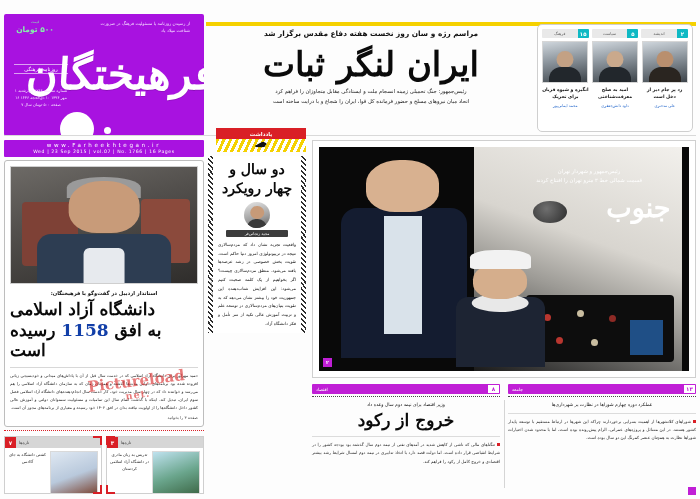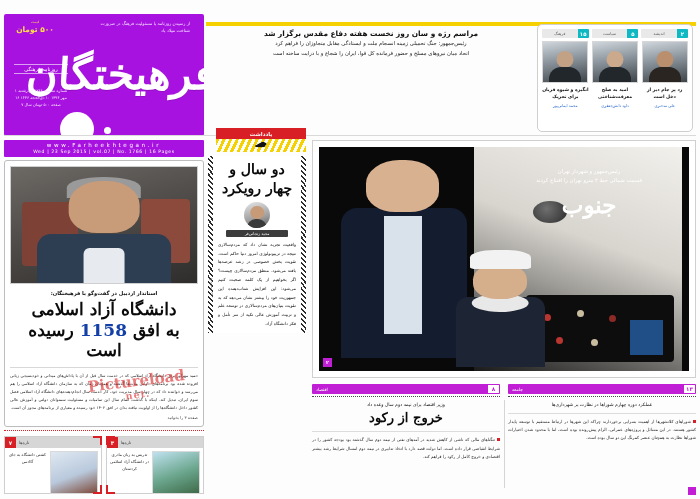--- a/index.html
+++ b/index.html
@@ -24,21 +24,21 @@
     text-align:center;letter-spacing:-2px;
     display:flex;align-items:center;justify-content:center;
     text-shadow:0 1px 0 rgba(0,0,0,.12);
     transform:skewX(-4deg);
   }
   .mast-slogan{
     position:absolute;right:14px;top:6px;width:92px;
     color:#f3d9ff;font-size:4.4px;line-height:1.7;text-align:right;
   }
   .mast-price{
-    position:absolute;left:8px;top:6px;width:46px;text-align:center;color:#fde047;
+    position:absolute;left:8px;top:6px;width:46px;text-align:center;color:#86efac;
   }
   .mast-price .lbl{font-size:3.6px;opacity:.85;display:block;}
   .mast-price .val{font-size:7.5px;font-weight:700;display:block;margin-top:1px;}
   .mast-daily{
     position:absolute;left:10px;top:50px;width:54px;text-align:center;
     color:#fff;font-size:5px;border-top:.6px solid rgba(255,255,255,.6);
     border-bottom:.6px solid rgba(255,255,255,.6);padding:1px 0;
   }
   .mast-dateblock{
     position:absolute;left:8px;top:74px;width:58px;text-align:center;
@@ -127,21 +127,21 @@
   .lc-photo .head{position:absolute;left:50%;top:12%;width:38%;height:45%;transform:translateX(-50%);
     background:#c89b79;border-radius:46% 46% 40% 40%;}
   .lc-photo .hair{position:absolute;left:50%;top:9%;width:40%;height:18%;transform:translateX(-50%);
     background:#9a9a9a;border-radius:50% 50% 0 0;}
   .lc-photo .body{position:absolute;left:50%;bottom:0;width:72%;height:42%;transform:translateX(-50%);
     background:#2d3d52;border-radius:14px 14px 0 0;}
   .lc-photo .shirt{position:absolute;left:50%;bottom:0;width:22%;height:30%;transform:translateX(-50%);
     background:#e7eaee;border-radius:6px 6px 0 0;}
   .lc-kicker{margin-top:6px;font-size:5.2px;text-align:center;color:#111;font-weight:600;}
   .lc-h2{
-    margin:3px 0 0;text-align:center;font-size:17px;line-height:1.22;color:#0a0a0a;font-weight:800;
+    margin:3px 0 0;text-align:left;font-size:17px;line-height:1.22;color:#0a0a0a;font-weight:800;
     font-family:"DejaVu Serif","Liberation Serif",serif;
   }
   .lc-h2 .blue{color:#123fa8;}
   .lc-body{
     margin-top:6px;border-top:.7px solid #d8d8d8;padding-top:4px;
     font-size:4.1px;line-height:1.95;color:#1c1c1c;text-align:justify;
   }
   .lc-more{margin-top:3px;font-size:4px;color:#444;text-align:right;}
 
   
@@ -250,43 +250,44 @@
   }
   .hero-manB .tb{position:absolute;left:18%;top:0;width:64%;height:16%;background:#f2f2f2;border-radius:40% 40% 10% 10%;}
   .hero-manB .hd{position:absolute;left:22%;top:12%;width:56%;height:30%;background:#d5ae8c;border-radius:44%;}
   .hero-manB .bd2{position:absolute;left:4%;top:40%;width:92%;height:60%;background:#1d2433;border-radius:12px 12px 0 0;}
   .hero-manB .bd2:after{content:"";position:absolute;left:50%;top:-4%;width:64%;height:26%;transform:translateX(-50%);background:#e8e8e8;border-radius:50%;}
   .hero-overlay{
     position:absolute;right:5%;top:9%;width:44%;text-align:center;color:#fff;
   }
   .hero-overlay .k{font-size:5.3px;line-height:1.75;}
   .hero-overlay h2{
-    margin:6px 0 0;font-size:23px;line-height:1.2;font-weight:800;
+    margin:6px 0 0;font-size:27px;line-height:1.2;font-weight:800;
     font-family:Liberation Serif, serif;
+    text-align:right;
   }
   .hero-badge{
     position:absolute;left:4px;bottom:4px;width:9px;height:9px;background:#c01fd6;
     color:#fff;font-size:4.6px;display:flex;align-items:center;justify-content:center;font-weight:700;
   }
 
   
   .bottomrow{position:absolute;left:312px;top:384px;width:384px;height:110px;display:flex;gap:8px;}
   .bstory{flex:1;position:relative;}
   .btag{
     height:10px;display:flex;align-items:center;background:#c01fd6;border-radius:1px;overflow:hidden;
   }
   .btag .num{
     width:13px;height:10px;background:#ffffff;color:#c01fd6;font-size:5.6px;font-weight:700;
     display:flex;align-items:center;justify-content:center;border:.6px solid #c01fd6;box-sizing:border-box;
   }
   .btag .nm{flex:1;text-align:left;font-size:4.4px;color:#fff;padding:0 4px;}
   .bdots{height:0;border-top:1.4px dotted #4a4a4a;margin-top:1.5px;}
   .bkicker{margin-top:5px;font-size:4.6px;text-align:center;color:#111;}
   .bhead{
-    margin:3px 0 0;text-align:center;font-size:13px;line-height:1.2;font-weight:800;color:#0a0a0a;
+    margin:3px 0 0;text-align:center;font-size:17px;line-height:1.2;font-weight:800;color:#0a0a0a;
     font-family:"DejaVu Serif","Liberation Serif",serif;
   }
   .bbody{
     margin-top:6px;font-size:4.2px;line-height:2;color:#1a1a1a;text-align:justify;
     border-top:.6px solid #dcdcdc;padding-top:4px;position:relative;
   }
   .bbody .sq{display:inline-block;width:3px;height:3px;background:#d91f26;margin-left:2px;vertical-align:middle;}
   .divvert{position:absolute;left:50%;top:16px;width:.7px;height:88px;background:#d5d5d5;}
 
   .bottom-dot{position:absolute;right:4px;bottom:4px;width:8px;height:8px;background:#c01fd6;}
@@ -327,20 +328,21 @@
   <div class="urlstrip">
     <div class="u">www.Farheekhtegan.ir</div>
     <div class="d">Wed  |  23 Sep 2015  |  vol.07  |  No. 1766  |  16 Pages</div>
   </div>
 
   <div class="yellow-left-cap"></div>
   <div class="yellowrule"></div>
 
   <div class="lead">
     <div class="kicker">مراسم رژه و سان روز نخست هفته دفاع مقدس برگزار شد</div>
+    <h1>ایران لنگر ثبات</h1>
     <div class="deck">
       <p>رئیس‌جمهور: جنگ تحمیلی زمینه انسجام ملت و ایستادگی مقابل متجاوزان را فراهم کرد</p>
       <p>اتحاد میان نیروهای مسلح و حضور فرمانده کل قوا، ایران را شجاع و با درایت ساخته است</p>
     </div>
   </div>
 
   <div class="columnists">
     <div class="colm">
       <div class="colm-tag">
         <div class="num">۲</div>

